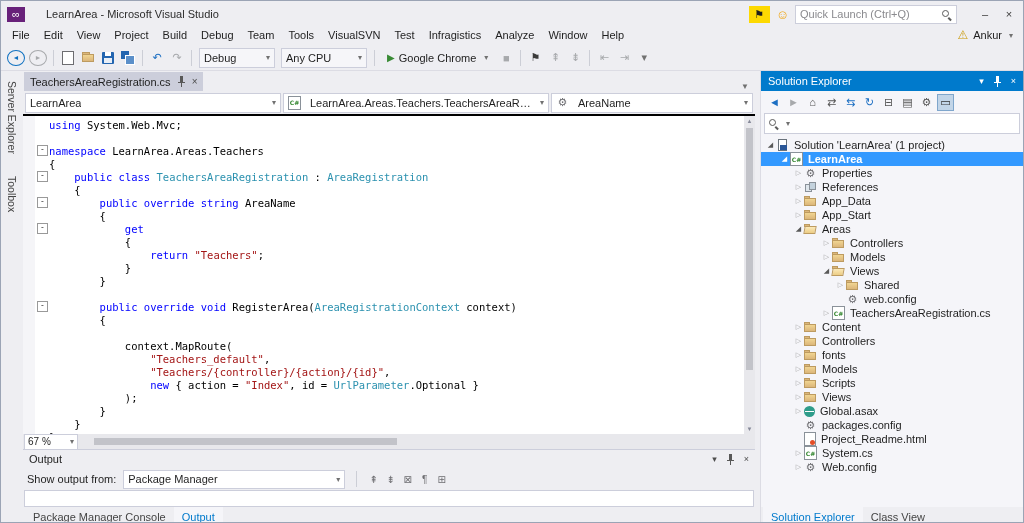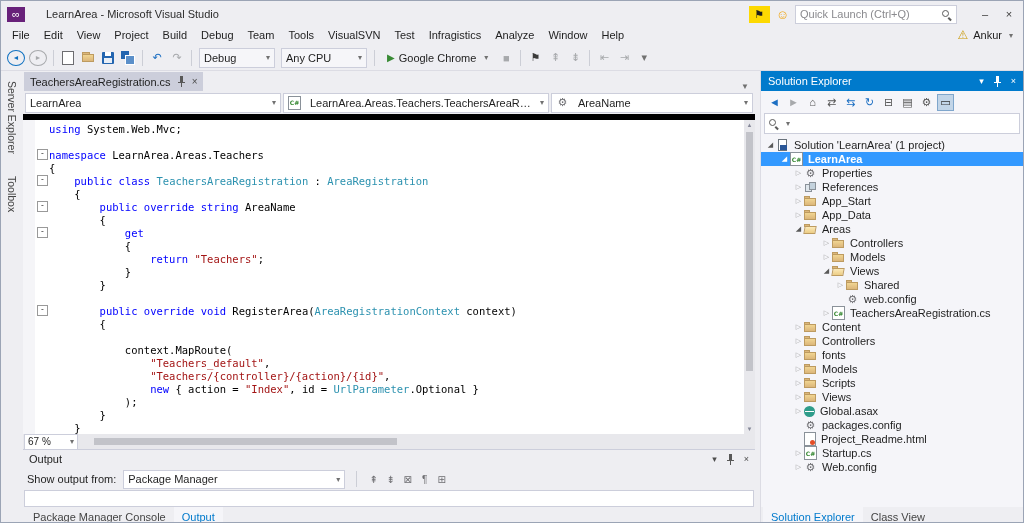--- a/index.html
+++ b/index.html
@@ -64,21 +64,21 @@
   
   .navbar{height:21px;display:flex;align-items:center;gap:2px;padding:1px 2px;background:#eeeef2;}
   .nav-combo{height:18px;background:#fff;border:1px solid #cccedb;display:flex;align-items:center;padding:0 4px;justify-content:space-between;min-width:0;}
   .nav-combo .nav-left{display:flex;align-items:center;gap:4px;min-width:0;}
   .nav-text{white-space:nowrap;overflow:hidden;text-overflow:ellipsis;}
   .nav-combo.c1{flex:0 0 246px;}
   .nav-combo.c2{flex:0 0 256px;}
   .nav-combo.c3{flex:1;}
 
   
-  .code-wrap{flex:1;display:flex;background:#000000;border-top:6px solid #000000;overflow:hidden;}
+  .code-wrap{flex:1;display:flex;background:#000000;border-top:2px solid #000000;overflow:hidden;}
   .code-view{flex:1;overflow:hidden;padding-top:2px;background:linear-gradient(to right,#f5f5f8 12px,#fff 12px);}
   .code-line{display:flex;align-items:center;height:13px;}
   .gutter{width:26px;flex:none;display:flex;align-items:center;padding-left:14px;box-sizing:border-box;}
   .fold-box{width:9px;height:9px;border:1px solid #999;background:#fff;font:8px/7px "DejaVu Sans Mono",monospace;text-align:center;color:#333;}
   .code-text{font-family:"DejaVu Sans Mono","Liberation Mono",monospace;font-size:10.5px;white-space:pre;}
   .vscrollbar{width:11px;flex:none;background:#e8e8ec;position:relative;display:flex;flex-direction:column;align-items:center;}
   .sb-arrow{color:#868999;font-size:6px;line-height:10px;}
   .sb-thumb{position:absolute;top:12px;left:2px;width:7px;height:76%;background:#c2c3c9;}
   .sb-arrow.bottom{position:absolute;bottom:0;}
 
@@ -497,29 +497,29 @@
           <div class="tree-row" data-name="tree-item-properties" style="padding-left: 32px;">
             <span class="tree-arrow" data-name="chevron-collapsed-icon">▷</span>
             <span class="ti ti-properties" data-name="properties-icon">⚙</span>
             <span class="tree-label" data-name="tree-item-label">Properties</span>
           </div>
           <div class="tree-row" data-name="tree-item-references" style="padding-left: 32px;">
             <span class="tree-arrow" data-name="chevron-collapsed-icon">▷</span>
             <span class="ti ti-references" data-name="references-icon"></span>
             <span class="tree-label" data-name="tree-item-label">References</span>
           </div>
+          <div class="tree-row" data-name="tree-item-app-data" style="padding-left: 32px;">
+            <span class="tree-arrow" data-name="chevron-collapsed-icon">▷</span>
+            <span class="ti ti-folder" data-name="folder-icon"></span>
+            <span class="tree-label" data-name="tree-item-label">App_Data</span>
+          </div>
           <div class="tree-row" data-name="tree-item-app-start" style="padding-left: 32px;">
             <span class="tree-arrow" data-name="chevron-collapsed-icon">▷</span>
             <span class="ti ti-folder" data-name="folder-icon"></span>
             <span class="tree-label" data-name="tree-item-label">App_Start</span>
-          </div>
-          <div class="tree-row" data-name="tree-item-app-data" style="padding-left: 32px;">
-            <span class="tree-arrow" data-name="chevron-collapsed-icon">▷</span>
-            <span class="ti ti-folder" data-name="folder-icon"></span>
-            <span class="tree-label" data-name="tree-item-label">App_Data</span>
           </div>
           <div class="tree-row" data-name="tree-item-areas" style="padding-left: 32px;">
             <span class="tree-arrow exp" data-name="chevron-expanded-icon">◢</span>
             <span class="ti ti-folder-open" data-name="folder-open-icon"></span>
             <span class="tree-label" data-name="tree-item-label">Areas</span>
           </div>
           <div class="tree-row" data-name="tree-item-controllers" style="padding-left: 60px;">
             <span class="tree-arrow" data-name="chevron-collapsed-icon">▷</span>
             <span class="ti ti-folder" data-name="folder-icon"></span>
             <span class="tree-label" data-name="tree-item-label">Controllers</span>
@@ -590,21 +590,21 @@
             <span class="tree-label" data-name="tree-item-label">packages.config</span>
           </div>
           <div class="tree-row" data-name="tree-item-project-readme-html" style="padding-left: 32px;">
             <span class="tree-arrow" data-name="tree-arrow-spacer"></span>
             <span class="ti ti-html" data-name="html-icon"></span>
             <span class="tree-label" data-name="tree-item-label">Project_Readme.html</span>
           </div>
           <div class="tree-row" data-name="tree-item-startup-cs" style="padding-left: 32px;">
             <span class="tree-arrow" data-name="chevron-collapsed-icon">▷</span>
             <span class="ti ti-csfile" data-name="csfile-icon">C#</span>
-            <span class="tree-label" data-name="tree-item-label">Startup.cs</span>
+            <span class="tree-label" data-name="tree-item-label">System.cs</span>
           </div>
           <div class="tree-row" data-name="tree-item-web-config" style="padding-left: 32px;">
             <span class="tree-arrow" data-name="chevron-collapsed-icon">▷</span>
             <span class="ti ti-config" data-name="config-icon">⚙</span>
             <span class="tree-label" data-name="tree-item-label">Web.config</span>
           </div>
         </div>
       <div class="rp-tabs" data-name="right-tab-bar">
           <div class="btab active" data-name="tab-solution-explorer">Solution Explorer</div>
           <div class="btab" data-name="tab-class-view">Class View</div>

